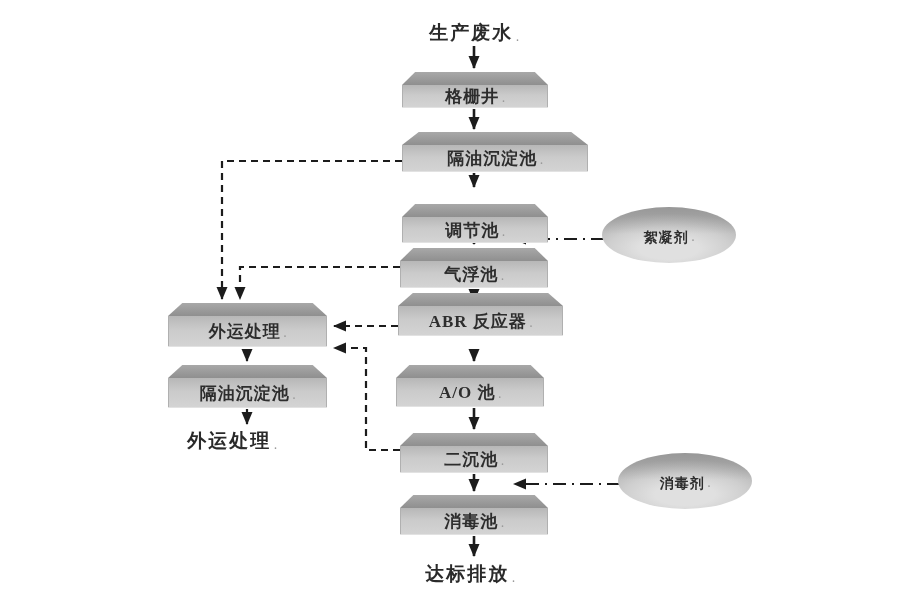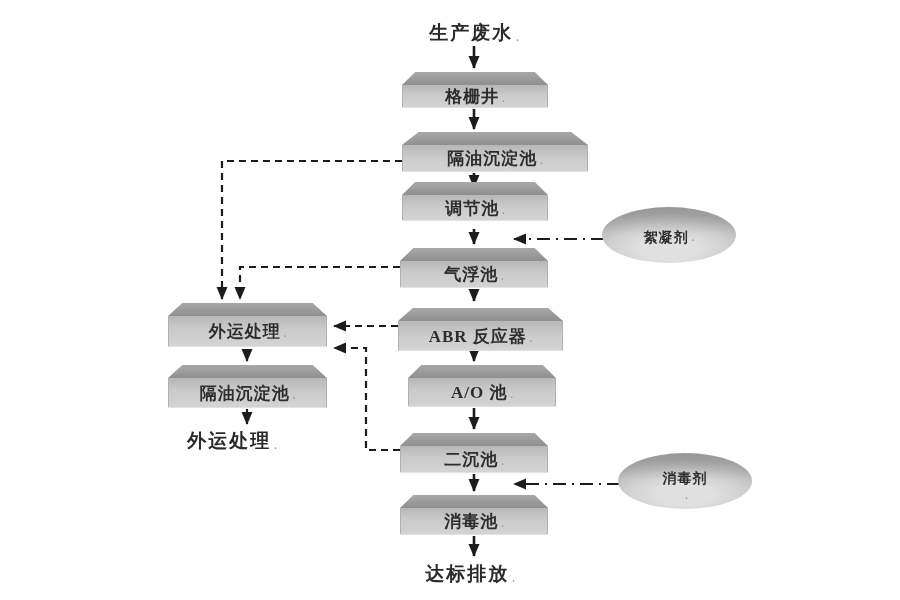--- a/index.html
+++ b/index.html
@@ -92,45 +92,45 @@
   </div>
 
   <div class="box3d" style="left:402px;top:132px;width:146px;height:40px;padding-left:40px;">
     <div class="top"></div>
     <div class="front">
       <span class="nodelabel">隔油沉淀池</span>
         <span class="mk">.</span>
     </div>
   </div>
 
-  <div class="box3d" style="left:402px;top:182px;width:146px;height:39px;border-radius:12px;">
+  <div class="box3d" style="left:402px;top:204px;width:146px;height:39px;border-radius:12px;">
     <div class="top"></div>
     <div class="front">
       <span class="nodelabel">调节池</span>
         <span class="mk">.</span>
     </div>
   </div>
 
   <div class="box3d" style="left:400px;top:248px;width:148px;height:40px;">
     <div class="top"></div>
     <div class="front">
       <span class="nodelabel">气浮池</span>
         <span class="mk">.</span>
     </div>
   </div>
 
-  <div class="box3d" style="left:398px;top:308px;width:165px;height:43px;border-radius:19px;">
+  <div class="box3d" style="left:398px;top:293px;width:165px;height:43px;border-radius:19px;">
     <div class="top"></div>
     <div class="front">
       <span class="nodelabel">ABR 反应器</span>
         <span class="mk">.</span>
     </div>
   </div>
 
-  <div class="box3d" style="left:408px;top:365px;width:148px;height:42px;">
+  <div class="box3d" style="left:396px;top:365px;width:148px;height:42px;">
     <div class="top"></div>
     <div class="front">
       <span class="nodelabel">A/O 池</span>
         <span class="mk">.</span>
     </div>
   </div>
 
   <div class="box3d" style="left:400px;top:433px;width:148px;height:40px;">
     <div class="top"></div>
     <div class="front">
@@ -161,18 +161,18 @@
       <span class="nodelabel">隔油沉淀池</span>
         <span class="mk">.</span>
     </div>
   </div>
 
   <div class="pill" style="left:602px;top:207px;width:134px;height:56px;">
     <span class="nodelabel">絮凝剂</span>
       <span class="mk">.</span>
   </div>
 
-  <div class="pill" style="left:618px;top:453px;width:134px;height:56px;flex-direction:column;">
+  <div class="pill" style="left:618px;top:453px;width:134px;height:56px;">
     <span class="nodelabel">消毒剂</span>
       <span class="mk">.</span>
   </div>
 
 </div>
 
 </body></html>

